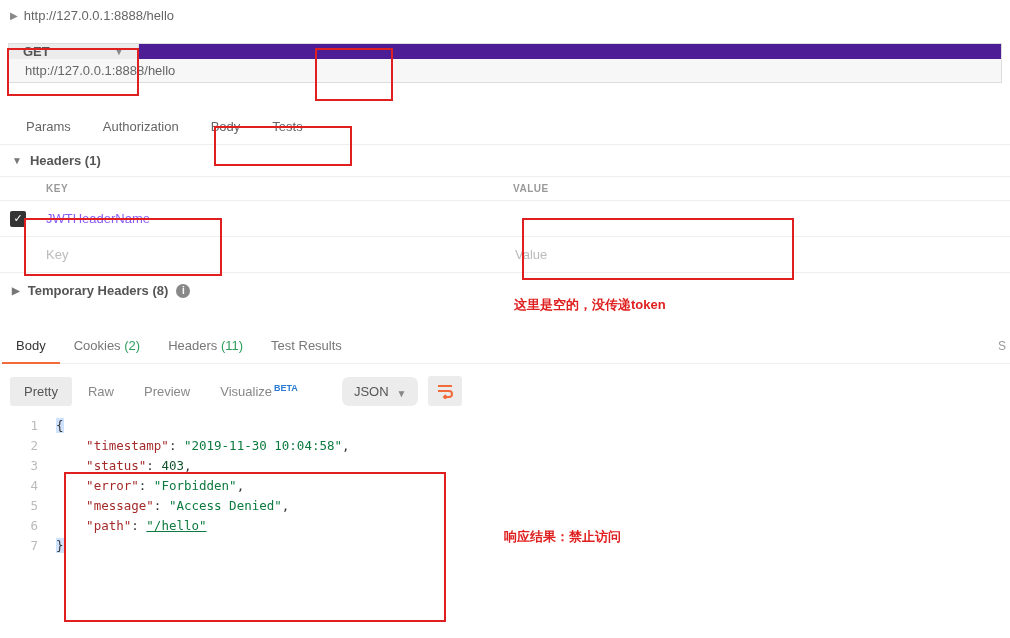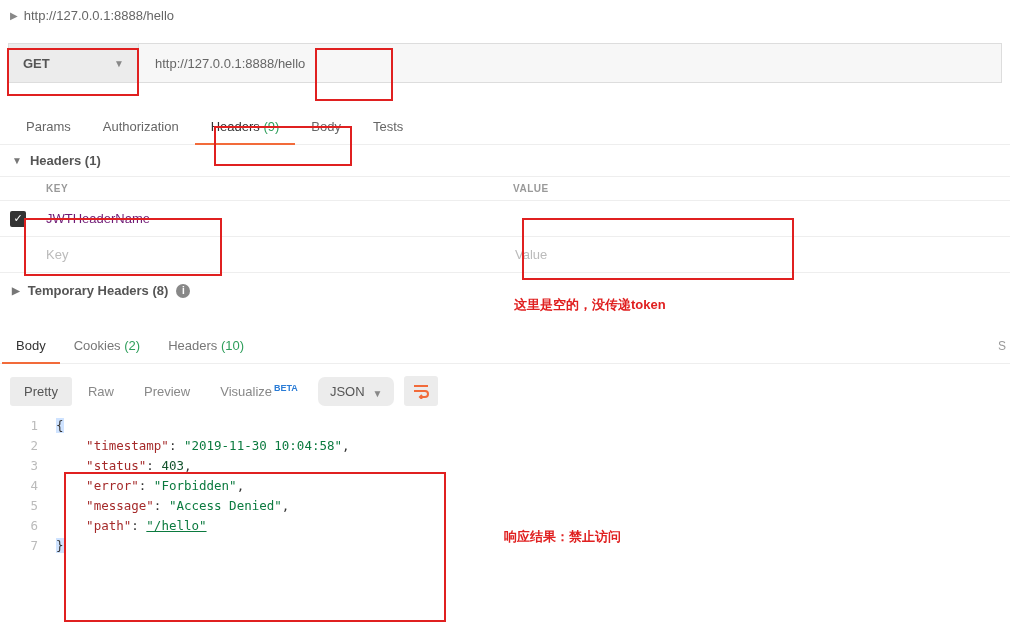--- a/index.html
+++ b/index.html
@@ -25,20 +25,21 @@
   .top-row .caret { margin-right: 6px; color: #888; font-size: 10px; }
 
   
   .request-bar {
     display: flex;
     align-items: stretch;
     margin: 12px 8px 0 8px;
     border: 1px solid #ddd;
     background: #4c1d95;
     height: 40px;
+    flex-direction: column;
   }
   .method-select {
     width: 130px;
     background: #ececec;
     display: flex;
     align-items: center;
     justify-content: space-between;
     padding: 0 14px;
     border-right: 1px solid #ddd;
     font-weight: 600;
@@ -129,21 +130,21 @@
     align-items: center;
     justify-content: center;
     color: #fff;
     font-size: 11px;
     border-radius: 2px;
   }
   .kv-cell {
     flex: 1;
     padding: 8px 10px;
     font-size: 13px;
-    color: #701a75;
+    color: #8b5cf6;
   }
   .kv-cell.placeholder { color: #bbb; }
   .kv-cell.value { color: #bbb; }
 
   .temp-row {
     display: flex;
     align-items: center;
     padding: 10px 12px;
     font-size: 13px;
     color: #555;
@@ -220,21 +221,21 @@
   }
   .fmt-select {
     background: #ececec;
     padding: 7px 12px;
     font-size: 13px;
     color: #555;
     display: flex;
     align-items: flex-end;
     gap: 8px;
     border-radius: 7px;
-    margin-left: 4px;
+    margin-left: 28px;
   }
   .wrap-btn {
     background: #ececec;
     width: 34px; height: 30px;
     display: flex;
     align-items: center;
     justify-content: center;
     border-radius: 3px;
     margin-left: 8px;
   }
@@ -291,24 +292,20 @@
   <div class="method-select">
     <span>GET</span>
     <span class="method-caret">▼</span>
   </div>
   <input class="url-input" value="http://127.0.0.1:8888/hello" style="">
 </div>
 
 <div class="req-tabs">
   <div class="req-tab">Params</div>
   <div class="req-tab">Authorization</div>
-  <div class="req-tab active">
-    <span>Headers</span>
-    <span class="count">(9)</span>
-  </div>
   <div class="req-tab">Body</div>
   <div class="req-tab">Tests</div>
 </div>
 
 <div class="section-row">
   <span class="tri">▼</span>
   <span>Headers  (1)</span>
 </div>
 
 <div class="kv-head">
@@ -337,22 +334,23 @@
 </div>
 
 <div class="resp-tabs">
   <div class="resp-tab active">Body</div>
   <div class="resp-tab">
     <span>Cookies</span>
     <span class="count">(2)</span>
   </div>
   <div class="resp-tab">
     <span>Headers</span>
-    <span class="count">(10)</span>
-  </div>
+    <span class="count">(11)</span>
+  </div>
+  <div class="resp-tab">Test Results</div>
   <div class="resp-right-s">S</div>
 </div>
 
 <div class="resp-toolbar">
   <div class="view-btn active">Pretty</div>
   <div class="view-btn">Raw</div>
   <div class="view-btn">Preview</div>
   <div class="view-btn">
     <span>Visualize</span><span class="beta-sup">BETA</span>
   </div>

